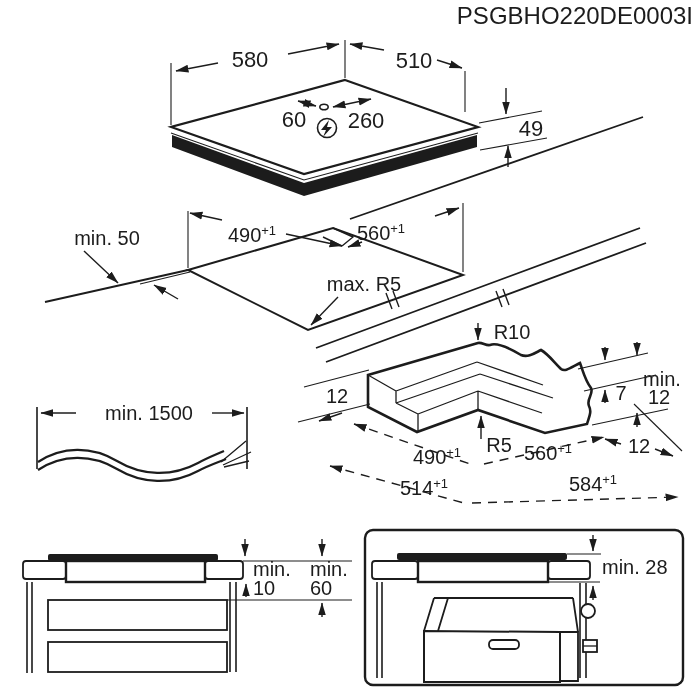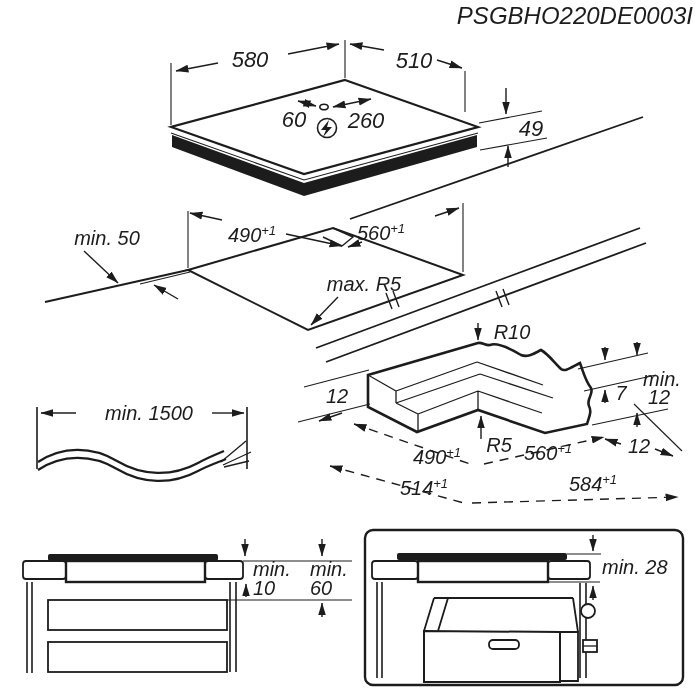--- a/index.html
+++ b/index.html
@@ -1,17 +1,17 @@
 <!DOCTYPE html>
 <html style="--ink: #1c1c1c; --paper: #ffffff;"><head>
 <meta charset="utf-8">
 <style>
   :root{ --ink:#1c1c1c; --paper:#ffffff; }
   html,body{margin:0;padding:0;background:var(--paper);}
-  #stage{width:601px;height:700px;position:relative;background:var(--paper);font-style:italic;}
+  #stage{width:601px;height:700px;position:relative;background:var(--paper);}
   svg{display:block}
   text{fill:var(--ink);font-family:"Liberation Sans", sans-serif;}
   .t22{font-size:22px}
   .t20{font-size:20px}
   .t24{font-size:24px}
   .sup{font-size:13px}
   .ln{stroke:var(--ink);fill:none}
   .s1{stroke-width:1.1}
   .s13{stroke-width:1.3}
   .s14{stroke-width:1.4}

